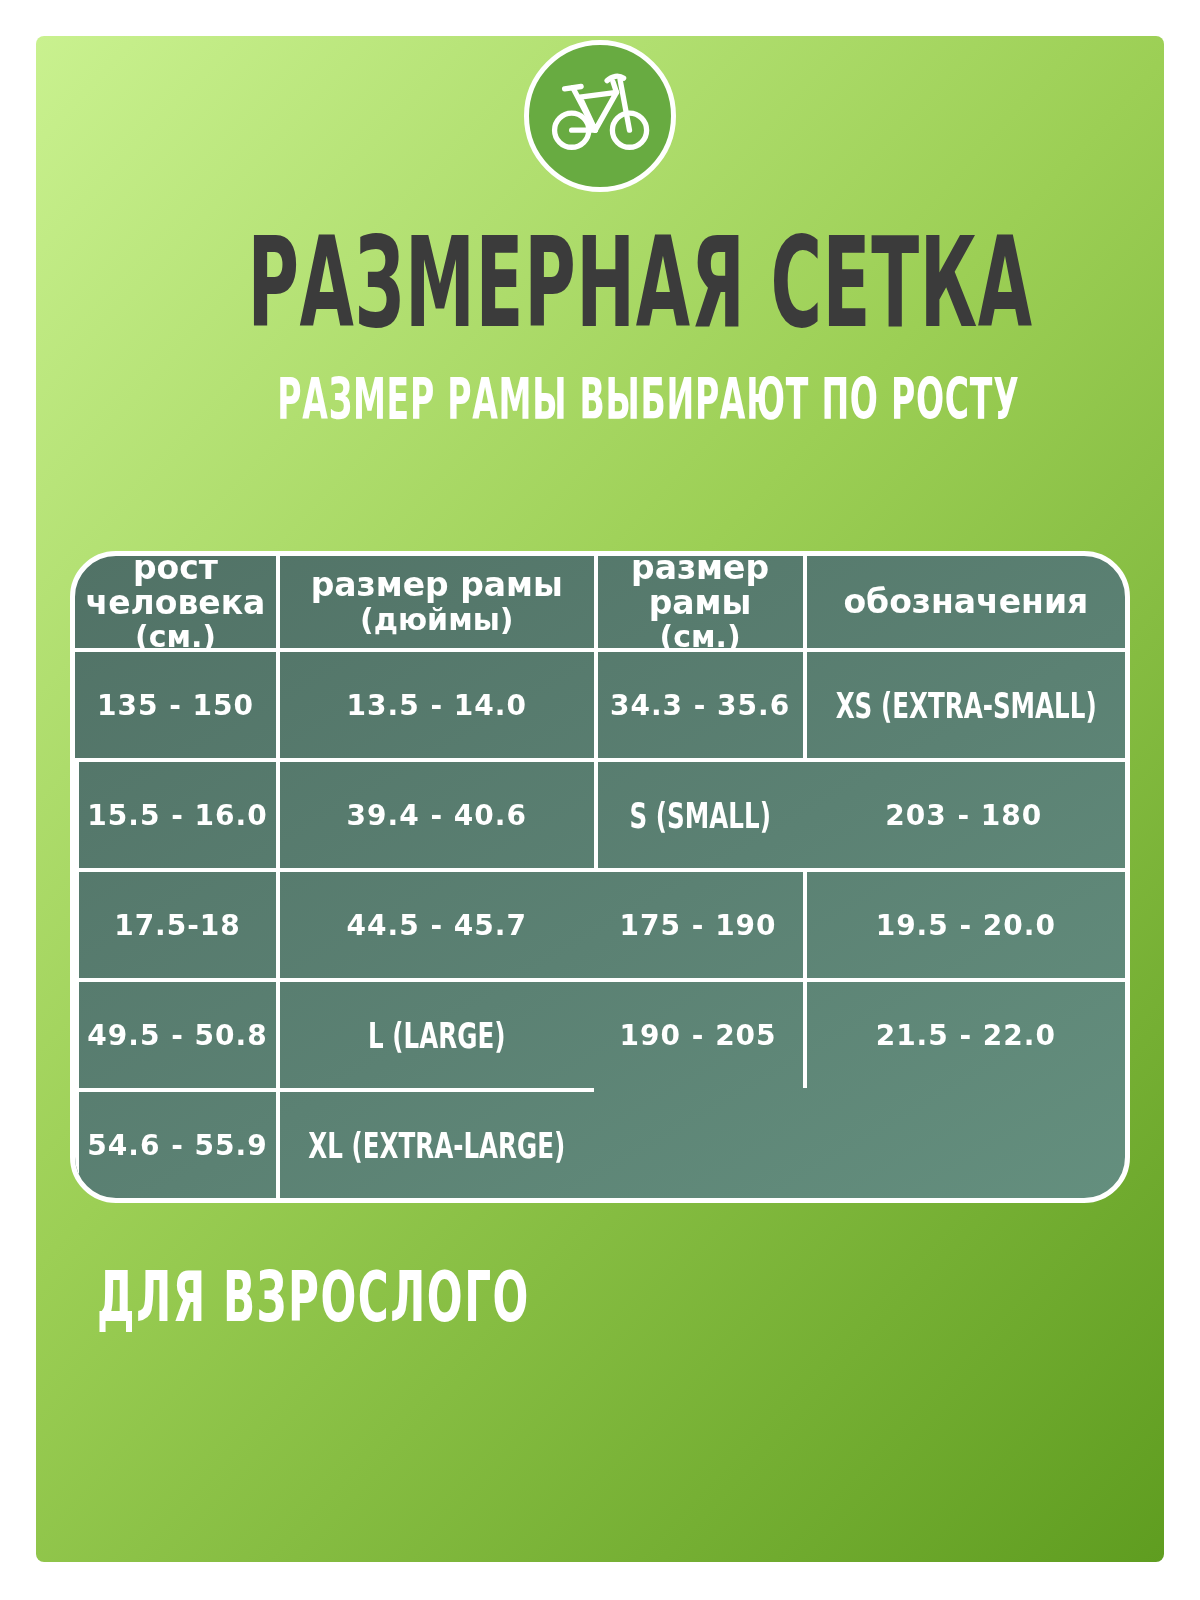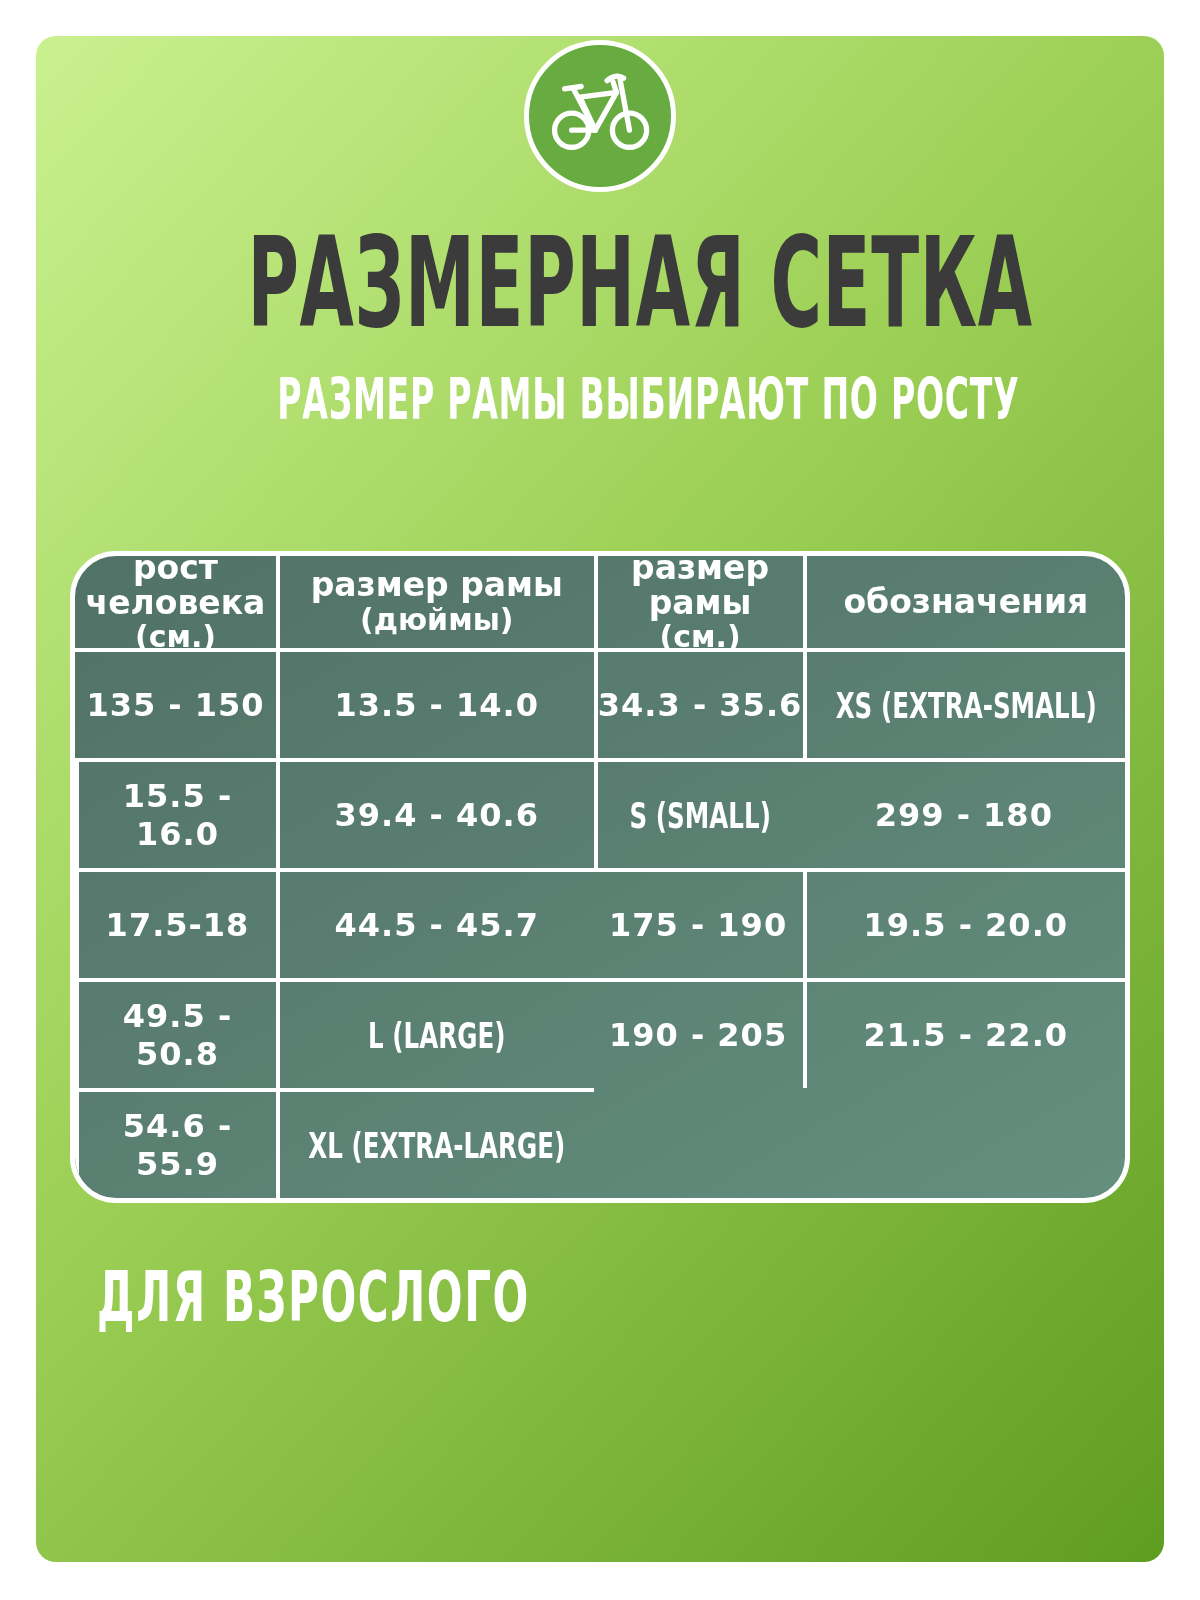--- a/index.html
+++ b/index.html
@@ -1,18 +1,18 @@
 <!DOCTYPE html>
 <html><head>
 <meta charset="utf-8">
 <style>
   html,body{margin:0;padding:0;background:#ffffff;}
   .page{position:relative;width:1200px;height:1600px;background:#ffffff;overflow:hidden;
         font-family:"DejaVu Sans","Liberation Sans",sans-serif;}
-  .card{position:absolute;left:36px;top:36px;width:1128px;height:1526px;border-radius:20px;
+  .card{position:absolute;left:36px;top:36px;width:1128px;height:1526px;border-radius:8px;
         background:linear-gradient(133deg,#c9f18f 0%,#9ccf55 45%,#5f9d20 100%);
         display:flex;flex-direction:column;align-items:center;}
   
   .icon-circle{margin-top:4px;width:152px;height:152px;border-radius:50%;
                background:#68ab41;border:5px solid #ffffff;box-sizing:border-box;
                display:flex;align-items:center;justify-content:center;}
   .icon-circle svg{width:118px;height:118px;}
   
   .cond{display:inline-block;transform-origin:center;white-space:nowrap;}
   .title{margin:30px 0 0 0;height:122px;line-height:122px;text-align:center;width:100%;}
@@ -27,21 +27,21 @@
               background:linear-gradient(150deg,#517266 0%,#5b8173 55%,#648f7e 100%);
               display:grid;grid-template-columns:24.8fr 26.1fr 25.8fr 23.3fr;}
   .cell{box-sizing:border-box;display:flex;flex-direction:column;align-items:center;
         justify-content:center;color:#ffffff;border-left:4px solid #ffffff;
         border-top:4px solid #ffffff;text-align:center;}
   .cell.c0{border-left:none;}
   .cell.th{border-top:none;height:92px;}
   .cell.td{height:110px;}
   .hline1{font-size:33px;font-weight:bold;line-height:1.05;}
   .hline2{font-size:30px;font-weight:bold;line-height:1.1;}
-  .num{font-size:32px;font-weight:bold;letter-spacing:1px;}
+  .num{font-size:28px;font-weight:bold;letter-spacing:1px;}
   .cell.c3 .num{font-size:30px;letter-spacing:0;}
   .cell.c3 .cond{transform:scale(0.82,1.18);}
   
   .footer{margin-top:58px;height:74px;line-height:74px;width:100%;}
   .footer .cond{font-size:54px;font-weight:bold;color:#ffffff;letter-spacing:2px;
                 transform:scale(0.78,1.3);}
 </style>
 </head>
 <body>
 
@@ -104,21 +104,21 @@
           <span class="num">15.5 - 16.0</span>
         </div>
       <div class="cell td c2">
           <span class="num">39.4 - 40.6</span>
         </div>
       <div class="cell td c3">
           <span class="num cond">S (SMALL)</span>
         </div>
 
       <div class="cell td c0">
-          <span class="num">299 - 180</span>
+          <span class="num">203 - 180</span>
         </div>
       <div class="cell td c1">
           <span class="num">17.5-18</span>
         </div>
       <div class="cell td c2">
           <span class="num">44.5 - 45.7</span>
         </div>
 
       <div class="cell td c0">
           <span class="num">175 - 190</span>

